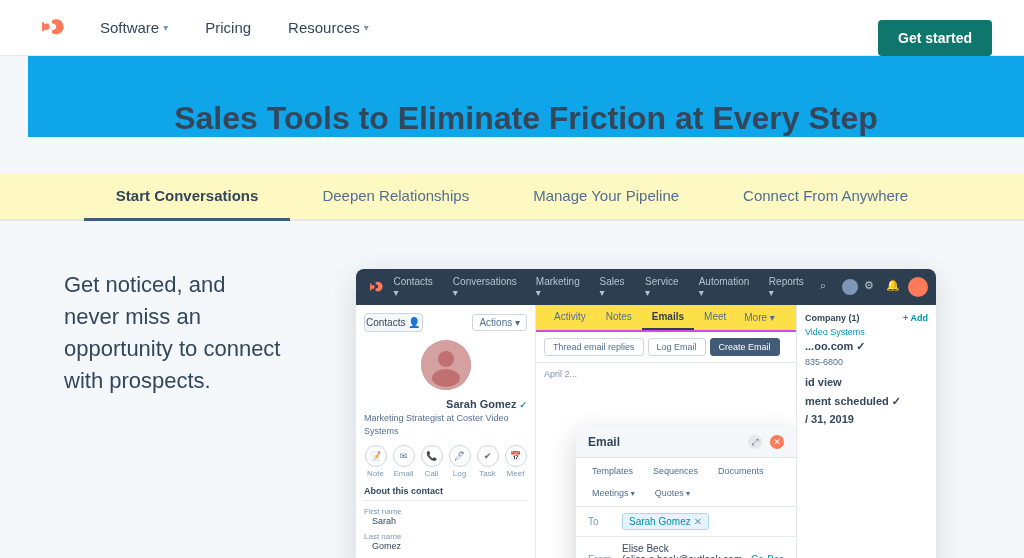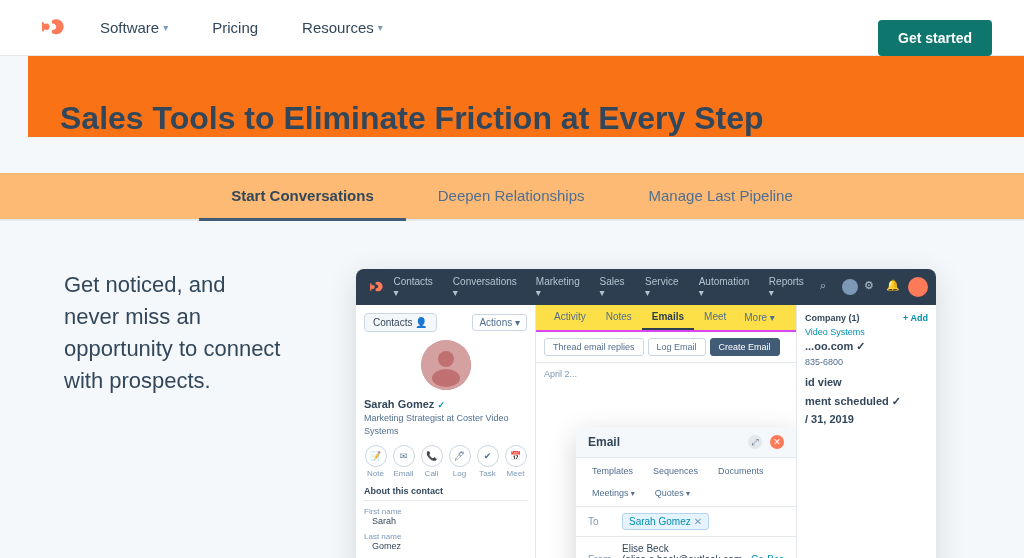--- a/index.html
+++ b/index.html
@@ -24,21 +24,21 @@
     }
     .nav-logo {
       display: flex;
       align-items: center;
       margin-right: 24px;
     }
     .nav-logo svg { width: 32px; height: 32px; }
     .nav-links {
       display: flex;
       align-items: flex-start;
-      gap: 20px;
+      gap: 13px;
       flex: 1;
     }
     .nav-link {
       display: flex;
       align-items: center;
       gap: 4px;
       padding: 8px 12px;
       font-size: 15px;
       font-weight: 500;
       color: #33475b;
@@ -57,39 +57,40 @@
       padding: 10px 20px;
       border-radius: 4px;
       font-size: 14px;
       font-weight: 600;
       cursor: pointer;
       margin-top: 20px;
     }
 
     
     .hero {
-      background: #f97316;
+      background: #0ea5e9;
+      text-align: center;
       padding: 44px 32px 0;
       margin-left: 28px;
     }
     .hero h1 {
       font-size: 32px;
       font-weight: 700;
       color: #33475b;
       margin-bottom: 36px;
     }
 
     
     .tabs {
       display: flex;
       justify-content: center;
       gap: 0;
       border-bottom: 2px solid #e5e8eb;
       padding: 0 60px;
-      background: #fdba74;
+      background: #fef9c3;
     }
     .tab {
       padding: 14px 32px;
       font-size: 15px;
       font-weight: 500;
       color: #516f90;
       cursor: pointer;
       border-bottom: 3px solid transparent;
       margin-bottom: -2px;
       white-space: nowrap;
@@ -188,21 +189,21 @@
     .crm-sidebar-header {
       display: flex;
       justify-content: space-between;
       align-items: center;
       margin-bottom: 8px;
     }
     .crm-contact-badge {
       background: #f5f8fa;
       border: 1px solid #cbd6e2;
       border-radius: 4px;
-      padding: 3px 8px;
+      padding: 3px 1px;
       font-size: 10px;
       color: #33475b;
       display: flex;
       align-items: center;
       gap: 4px;
     }
     .crm-actions-btn {
       font-size: 10px;
       color: #516f90;
       border: 1px solid #cbd6e2;
@@ -216,21 +217,21 @@
       height: 50px;
       border-radius: 50%;
       background: linear-gradient(135deg, #d4a0a0, #c07070);
       margin: 8px auto;
       display: flex;
       align-items: center;
       justify-content: center;
       overflow: hidden;
     }
     .crm-contact-name {
-      text-align: left;
+      text-align: right;
       font-size: 11px;
       font-weight: 600;
       color: #33475b;
       margin-bottom: 2px;
     }
     .crm-contact-title {
       font-size: 9px;
       color: #516f90;
       line-height: 1.4;
       margin-bottom: 8px;
@@ -496,21 +497,22 @@
   <button class="nav-cta">Get started</button>
 </nav>
 
 <div class="hero">
   <h1>Sales Tools to Eliminate Friction at Every Step</h1>
 </div>
 
 <div class="tabs">
   <div class="tab active">Start Conversations</div>
   <div class="tab">Deepen Relationships</div>
-  <div class="tab">Manage Last Pipeline</div>
+  <div class="tab">Manage Your Pipeline</div>
+  <div class="tab">Connect From Anywhere</div>
 </div>
 
 <div class="content-area">
   <div class="content-text">
     <p>Get noticed, and never miss an opportunity to connect with prospects.</p>
   </div>
 
   <div class="screenshot-container">
     <div class="screenshot-mock">
 

